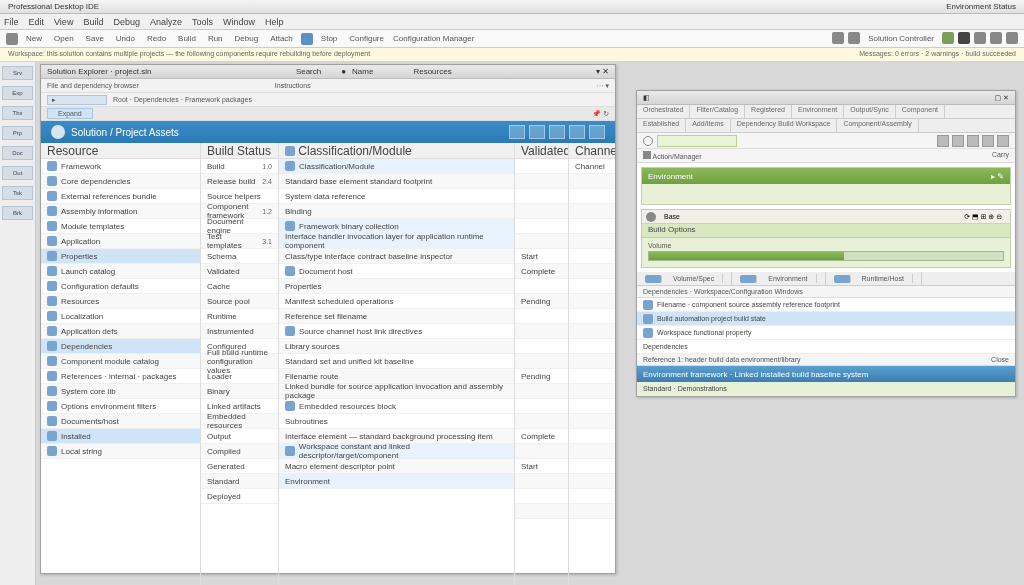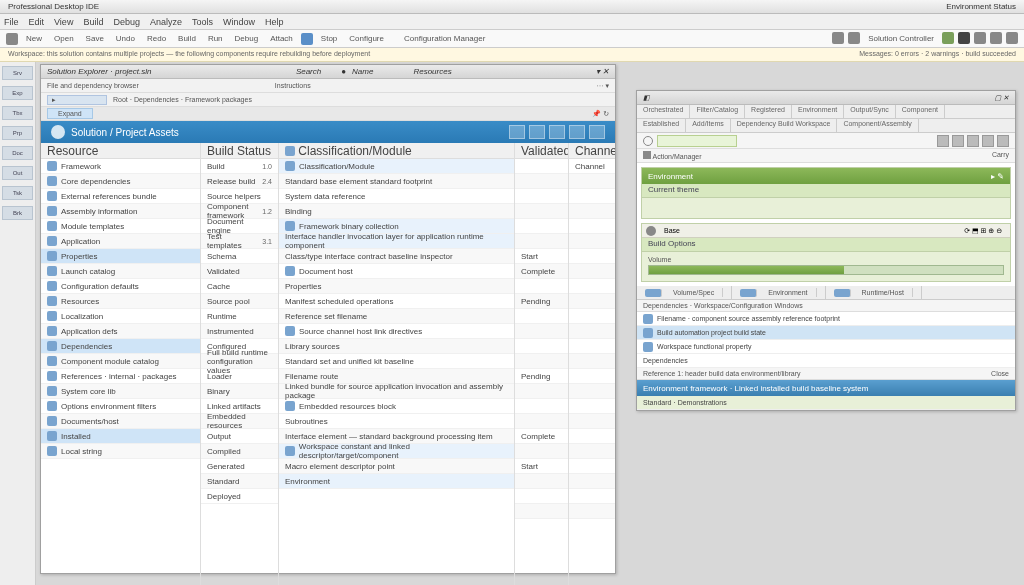--- a/index.html
+++ b/index.html
@@ -4,41 +4,41 @@
 <style>
 * { margin: 0; padding: 0; box-sizing: border-box; font-family: Arial, sans-serif; }
 body { width: 1024px; height: 585px; background: #e8e8e8; font-size: 9px; overflow: hidden; }
 
 .titlebar { height: 14px; background: linear-gradient(#f5f5f5,#e0e0e0); border-bottom: 1px solid #bbb; padding: 2px 8px; color: #333; font-size: 8px; display: flex; align-items: center; }
 .titlebar .right { margin-left: auto; }
 
 .menubar { height: 16px; background: #f0f0f0; border-bottom: 1px solid #ccc; display: flex; align-items: center; padding: 0 4px; gap: 10px; font-size: 9px; color: #444; }
 .menubar span { cursor: pointer; }
 
-.toolbar { height: 18px; background: #f9f9f9; border-bottom: 1px solid #ccc; display: flex; align-items: center; padding: 0 6px; gap: 12px; font-size: 8px; color: #555; }
+.toolbar { height: 18px; background: #f9f9f9; border-bottom: 1px solid #ccc; display: flex; align-items: center; padding: 0 6px; gap: 1px; font-size: 8px; color: #555; }
 .toolbar .tbtn { padding: 1px 3px; border: 1px solid transparent; }
 .toolbar .group { display: flex; gap: 4px; align-items: center; }
 .toolbar .right { margin-left: auto; display: flex; gap: 4px; }
 .tico { width: 12px; height: 12px; display: inline-block; background: #888; border-radius: 2px; }
 .tico.blue { background: #5a8fc8; }
 .tico.green { background: #7a9f5a; }
 .tico.dark { background: #444; }
 
 .notice { height: 14px; background: #fff8e1; border-bottom: 1px solid #e0d8b0; font-size: 7px; color: #666; padding: 2px 8px; display: flex; }
 .notice .right { margin-left: auto; }
 
 .workspace { display: flex; height: calc(100% - 62px); }
 
 .leftrail { width: 36px; background: #eee; border-right: 1px solid #ccc; display: flex; flex-direction: column; gap: 6px; padding: 4px 2px; }
 .leftrail div { height: 14px; background: #d5dde5; border: 1px solid #b8c4d0; font-size: 6px; color: #445; display: flex; align-items: center; justify-content: center; }
 
 .main { flex: 1; position: relative; background: #d8d8d8; }
 
 .win { position: absolute; background: #fff; border: 1px solid #a0a0a0; box-shadow: 1px 1px 3px rgba(0,0,0,.2); }
-.win-header { height: 14px; background: linear-gradient(#eaeaea,#d5d5d5); border-bottom: 1px solid #bbb; font-size: 8px; padding: 1px 6px; color: #333; display: flex; align-items: center; font-style: italic; }
+.win-header { height: 14px; background: linear-gradient(#eaeaea,#d5d5d5); border-bottom: 1px solid #bbb; font-size: 8px; padding: 1px 6px; color: #333; display: flex; align-items: center; }
 .win-subbar { height: 14px; background: #f2f2f2; border-bottom: 1px solid #ddd; font-size: 7px; padding: 1px 6px; color: #555; display: flex; align-items: center; gap: 6px; }
 
 .blue-header { height: 22px; background: linear-gradient(#3a8cc7,#2a7ab5); color: #fff; font-size: 10px; display: flex; align-items: center; padding: 0 10px; gap: 6px; }
 .blue-header .globe { width: 14px; height: 14px; background: #fff; border-radius: 50%; opacity: .8; }
 .blue-header .hicons { margin-left: auto; display: flex; gap: 4px; }
 .blue-header .hicons span { width: 16px; height: 14px; background: rgba(255,255,255,.25); border: 1px solid rgba(255,255,255,.4); }
 
 .list-area { display: flex; height: calc(100% - 66px); overflow: hidden; }
 .list-col { border-right: 1px solid #ddd; overflow: hidden; }
 .colh { height: 16px; background: #f0f0f0; border-bottom: 1px solid #ddd; font-size: 12px; color: #444; padding: 2px 6px; display: flex; align-items: center; }
@@ -538,21 +538,20 @@
         <span style="display:inline-block;width:8px;height:8px;background:#888"></span>
         <span>Action/Manager</span>
         <span style="float:right">Carry</span>
       </div>
 
       <div class="green-panel">
         <div class="gh">
             <span>Environment</span>
             <span style="margin-left:auto">▸ ✎</span>
           </div>
-        <div class="gh2">Current theme</div>
         <div class="gbody"></div>
       </div>
 
       <div class="green-panel">
         <div class="gtools">
           <span class="ico-search"></span>
           <span>Base</span>
           <span style="margin-left:auto">⟳ ⬒ ⊞ ⊕ ⊖</span>
         </div>
         <div class="gh2">Build Options</div>

